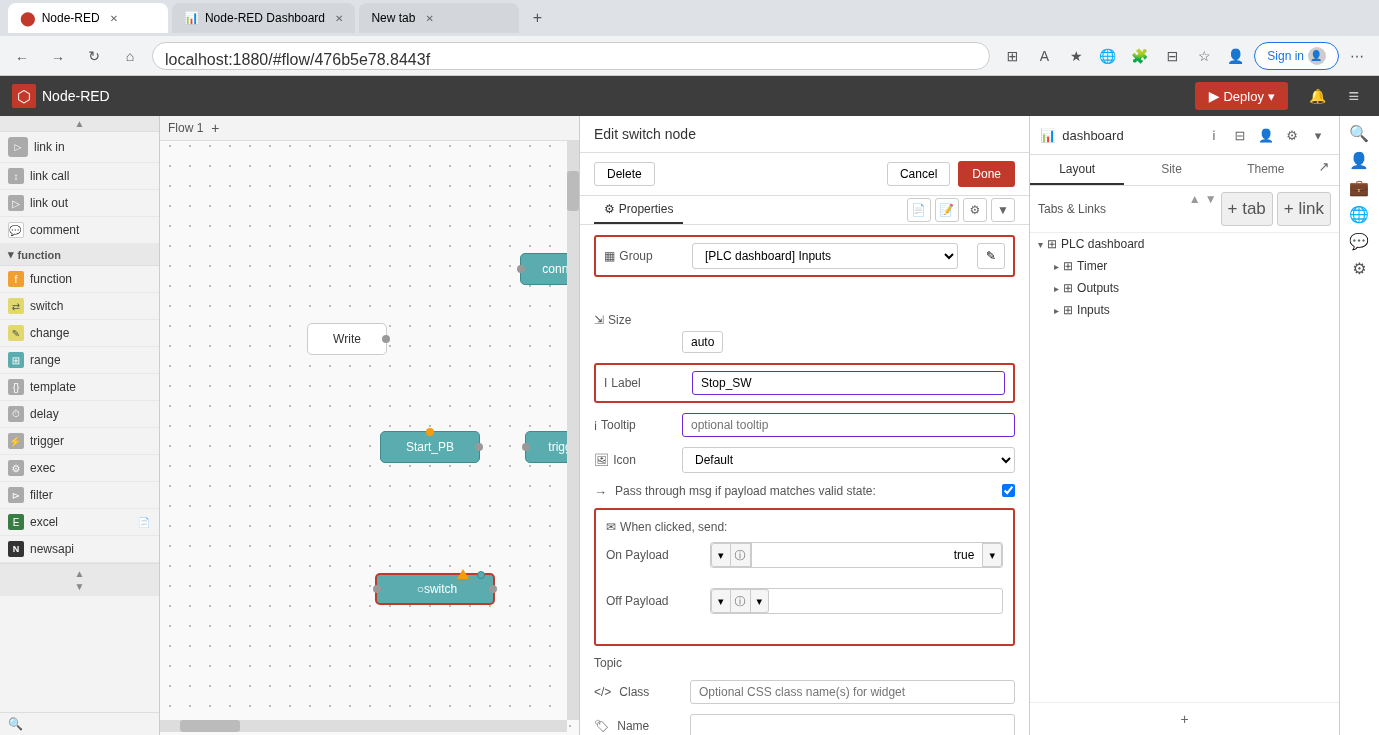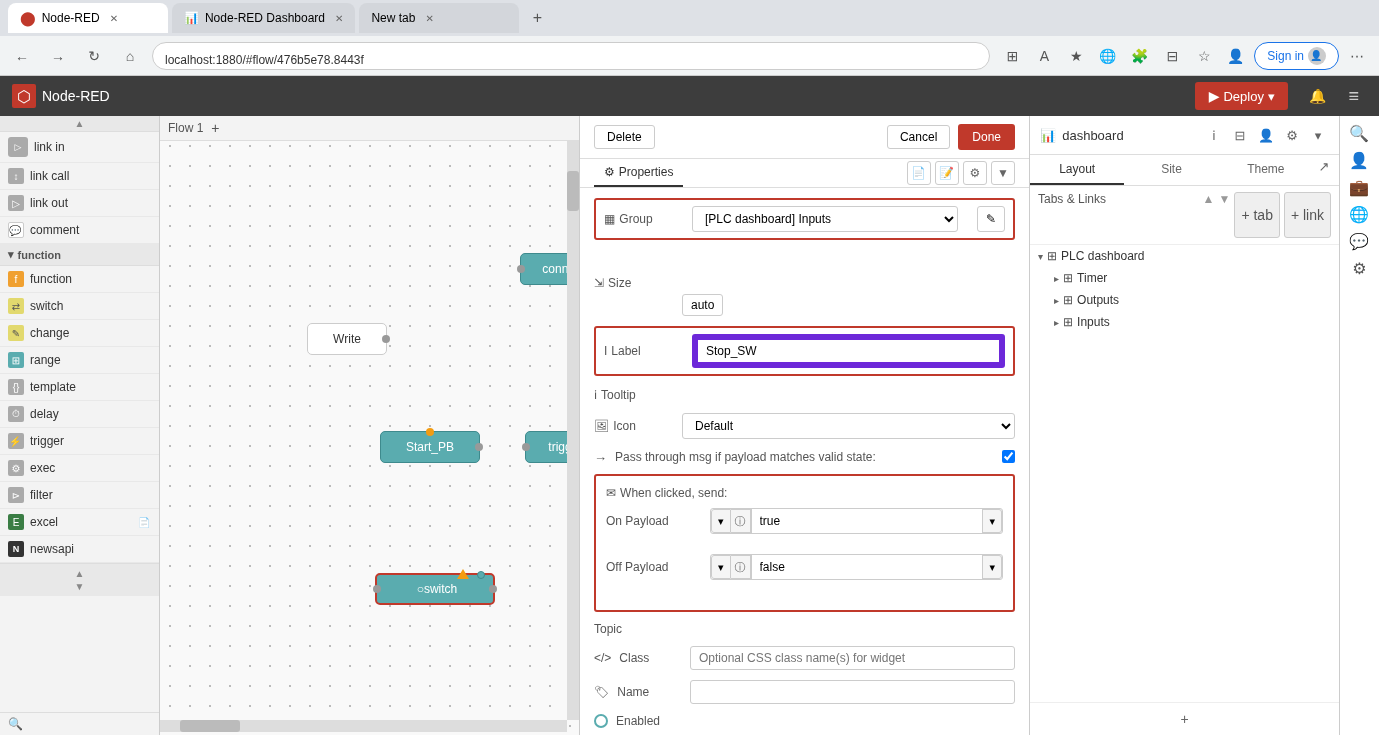--- a/index.html
+++ b/index.html
@@ -60,21 +60,21 @@
     .edit-tabs { display: flex; border-bottom: 1px solid #ddd; padding: 0 14px; gap: 2px; align-items: center; }
     .edit-tab { padding: 6px 10px; font-size: 12px; cursor: pointer; border-bottom: 2px solid transparent; color: #666; display: flex; align-items: center; gap: 4px; }
     .edit-tab.active { border-bottom-color: #333; color: #333; }
     .edit-tab-icons { margin-left: auto; display: flex; gap: 4px; }
     .edit-tab-icon { width: 24px; height: 24px; display: flex; align-items: center; justify-content: center; cursor: pointer; color: #666; border: 1px solid #ccc; border-radius: 3px; font-size: 12px; }
     
     
     .form-body { padding: 10px 14px; }
     .form-row { display: flex; align-items: center; margin-bottom: 10px; gap: 8px; }
     .form-label { width: 80px; font-size: 12px; color: #555; display: flex; align-items: center; gap: 4px; flex-shrink: 0; }
-    .form-input { flex: 1; border: 6px solid #6d28d9; border-radius: 3px; padding: 4px 8px; font-size: 12px; }
+    .form-input { flex: 1; border: 1px solid #6d28d9; border-radius: 3px; padding: 4px 8px; font-size: 12px; }
     .form-select { flex: 1; border: 1px solid #ccc; border-radius: 3px; padding: 4px 8px; font-size: 12px; background: #fff; }
     .form-group-select { flex: 1; display: flex; gap: 19px; }
     .form-group-select select { flex: 1; border: 1px solid #ccc; border-radius: 3px; padding: 4px 8px; font-size: 12px; background: #fff; }
     .form-group-select button { border: 1px solid #ccc; background: #fff; border-radius: 3px; padding: 4px 8px; font-size: 12px; cursor: pointer; }
     .form-checkbox { margin-left: 4px; }
     .when-clicked-title { font-size: 12px; color: #555; margin-bottom: 8px; display: flex; align-items: center; gap: 4px; }
     .payload-row { display: flex; align-items: center; gap: 24px; margin-bottom: 20px; }
     .payload-label { width: 80px; font-size: 12px; color: #555; }
     .payload-type-btn { border: 1px solid #ccc; background: #f5f5f5; border-radius: 3px 0 0 3px; padding: 4px 6px; font-size: 11px; cursor: pointer; display: flex; align-items: center; gap: 2px; }
     .payload-info-btn { width: 20px; height: 24px; border: 1px solid #ccc; border-left: none; background: #f5f5f5; display: flex; align-items: center; justify-content: center; font-size: 11px; cursor: pointer; color: #666; }
@@ -82,23 +82,23 @@
     .payload-down-btn { border: 1px solid #ccc; border-left: none; background: #f5f5f5; border-radius: 0 3px 3px 0; padding: 4px 6px; font-size: 11px; cursor: pointer; }
 
     
     .dashboard-panel { width: 310px; background: #fff; border-left: 1px solid #ccc; display: flex; flex-direction: column; }
     .dashboard-header { padding: 8px 10px; border-bottom: 1px solid #ddd; display: flex; align-items: center; gap: 6px; font-size: 13px; font-weight: 500; color: #333; }
     .dashboard-header-icons { margin-left: auto; display: flex; gap: 4px; }
     .dashboard-header-icon { width: 22px; height: 22px; display: flex; align-items: center; justify-content: center; font-size: 13px; cursor: pointer; color: #666; }
     .dashboard-tabs { display: flex; border-bottom: 1px solid #ddd; }
     .dashboard-tab { flex: 1; text-align: center; padding: 7px 4px; font-size: 12px; cursor: pointer; color: #666; border-bottom: 2px solid transparent; }
     .dashboard-tab.active { color: #333; border-bottom-color: #333; font-weight: 500; }
-    .tabs-links { padding: 6px 8px; font-size: 12px; color: #555; font-weight: 500; border-bottom: 1px solid #eee; display: flex; gap: 4px; }
+    .tabs-links { padding: 6px 8px; font-size: 12px; color: #555; font-weight: 500; border-bottom: 1px solid #eee; display: flex; align-items: center; gap: 4px; }
     .tabs-links-actions { margin-left: auto; display: flex; gap: 4px; }
-    .tabs-links-action { font-size: 14px; color: #555; border: 1px solid #ccc; border-radius: 3px; padding: 14px 6px; cursor: pointer; }
+    .tabs-links-action { font-size: 17px; color: #555; border: 1px solid #ccc; border-radius: 3px; padding: 6px 6px; cursor: pointer; }
     .tree-item { display: flex; align-items: center; padding: 4px 8px; font-size: 12px; gap: 4px; cursor: pointer; }
     .tree-toggle { color: #666; font-size: 10px; }
     .tree-icon { color: #555; font-size: 12px; }
     .tree-label { color: #333; }
     .tree-indent { padding-left: 16px; }
 
     
     .nodes-scroll::-webkit-scrollbar { width: 4px; }
     .nodes-scroll::-webkit-scrollbar-track { background: #f1f1f1; }
     .nodes-scroll::-webkit-scrollbar-thumb { background: #ccc; }
@@ -128,21 +128,21 @@
   </div>
   <div class="new-tab-btn">+</div>
 </div>
 
 <div class="browser-controls">
   <div class="browser-btn">←</div>
   <div class="browser-btn">→</div>
   <div class="browser-btn">↻</div>
   <div class="browser-btn">⌂</div>
   <div class="address-bar">
-    <span style="color:#333; font-size:12px;margin-top:8px;">localhost:1880/#flow/476b5e78.8443f</span>
+    <span style="color:#333; font-size:16px;margin-top:8px;">localhost:1880/#flow/476b5e78.8443f</span>
   </div>
   <div class="browser-actions">
     <div class="browser-btn">⊞</div>
     <div class="browser-btn">A</div>
     <div class="browser-btn">★</div>
     <div class="browser-btn">🌐</div>
     <div class="browser-btn">🧩</div>
     <div class="browser-btn">⊟</div>
     <div class="browser-btn">☆</div>
     <div class="browser-btn">👤</div>
@@ -318,20 +318,23 @@
       <div class="canvas-scrollbar-h">
         <div class="canvas-scroll-thumb-h"></div>
       </div>
       <div class="canvas-scrollbar-v">
         <div class="canvas-scroll-thumb-v"></div>
       </div>
     </div>
   </div>
 
   <div class="edit-panel">
+    <div class="edit-header">
+      <span>Edit switch node</span>
+    </div>
     <div class="edit-toolbar">
       <button class="edit-delete-btn">Delete</button>
       <button class="edit-cancel-btn">Cancel</button>
       <button class="edit-done-btn">Done</button>
     </div>
     <div class="edit-tabs">
       <div class="edit-tab active">
         <span>⚙</span>
         <span>Properties</span>
       </div>
@@ -376,20 +379,21 @@
           </span>
           <input type="text" class="form-input" style="flex: 1 1 0%;" value="Stop_SW">
         </div>
       </div>
 
       <div class="form-row">
         <span class="form-label">
           <span>ℹ</span>
           <span>Tooltip</span>
         </span>
+        <input type="text" class="form-input" placeholder="optional tooltip" style="">
       </div>
 
       <div class="form-row">
         <span class="form-label">
           <span>🖼</span>
           <span>Icon</span>
         </span>
         <select class="form-select"><option>Default</option><option>None</option><option>Custom</option></select>
       </div>
 
@@ -403,31 +407,30 @@
         <div class="when-clicked-title">
           <span>✉</span>
           <span>When clicked, send:</span>
         </div>
 
         <div class="payload-row">
           <span class="payload-label">On Payload</span>
           <div style="display:flex;flex:1;border:1px solid #ccc;border-radius:3px;overflow:hidden;">
             <button class="payload-type-btn">▾</button>
             <button class="payload-info-btn">ⓘ</button>
-            <input type="text" class="payload-value" value="true" style="flex: 1 1 0%; border-top: none; border-bottom: none; border-image: initial; border-left: 1px solid rgb(204, 204, 204); border-right: 1px solid rgb(204, 204, 204); padding: 4px 8px; font-size: 12px;">
+            <input type="text" class="payload-value" value="true" style="flex: 1 1 0%; border-top: none; border-bottom: none; border-image: initial; border-left: 1px solid rgb(204, 204, 204); border-right: 1px solid rgb(204, 204, 204); padding: 4px 8px; font-size: 12px; text-align: right;">
             <button class="payload-down-btn">▾</button>
           </div>
         </div>
 
         <div class="payload-row">
           <span class="payload-label">Off Payload</span>
           <div style="display:flex;flex:1;border:1px solid #ccc;border-radius:3px;overflow:hidden;">
             <button class="payload-type-btn">▾</button>
             <button class="payload-info-btn">ⓘ</button>
-            <input type="text" class="payload-value" value="false" style="flex: 1 1 0%; border-top: none; border-bottom: none; border-image: initial; border-left: 1px solid rgb(204, 204, 204); border-right: 1px solid rgb(204, 204, 204); padding: 4px 8px; font-size: 12px;">
             <button class="payload-down-btn">▾</button>
           </div>
         </div>
       </div>
 
       <div style="display:flex;align-items:center;gap:8px;margin-bottom:10px;">
         <span class="form-label" style="width:88px;">
           <span>Topic</span>
         </span>
       </div>

